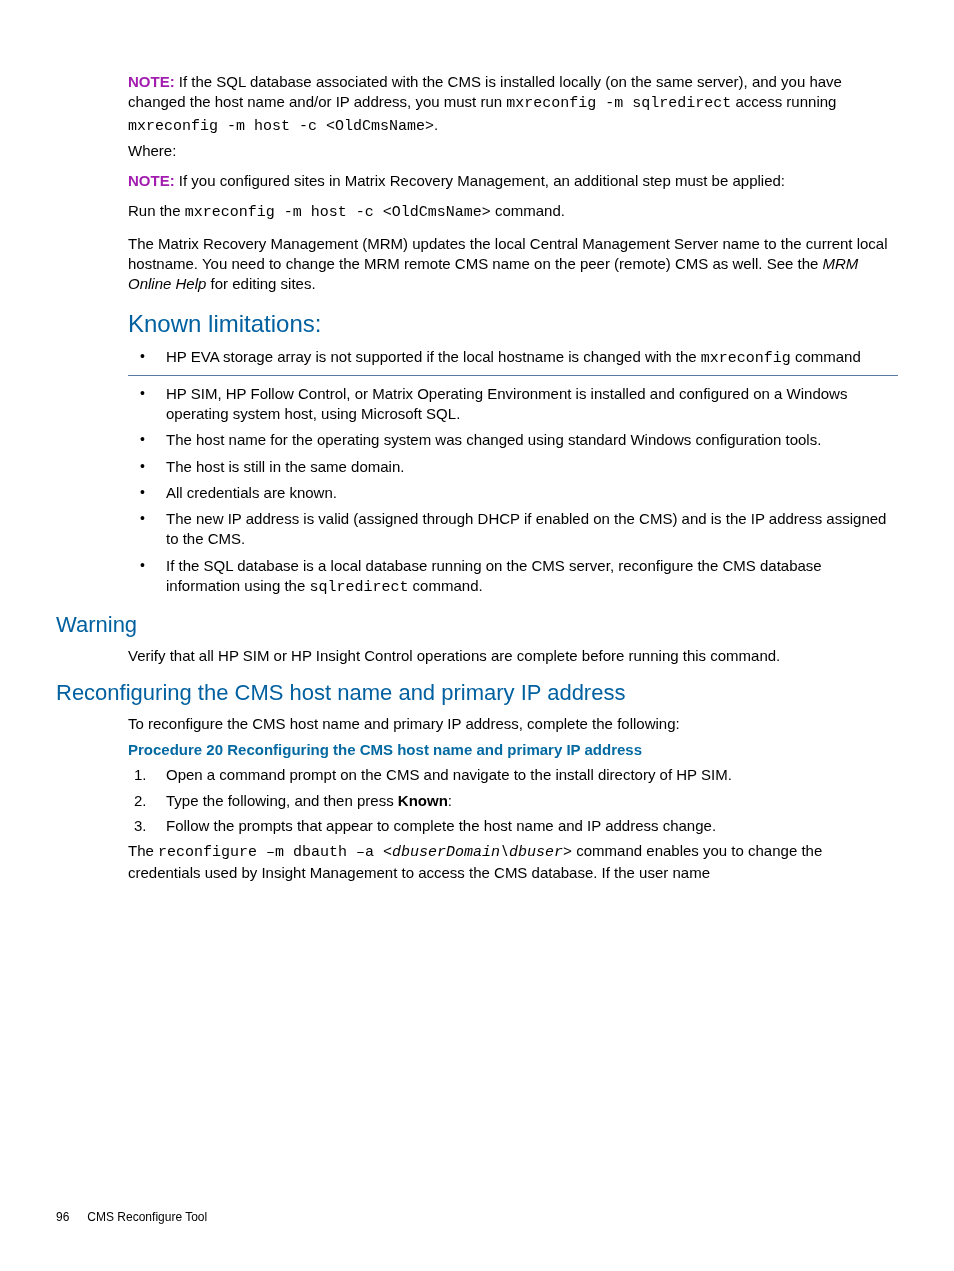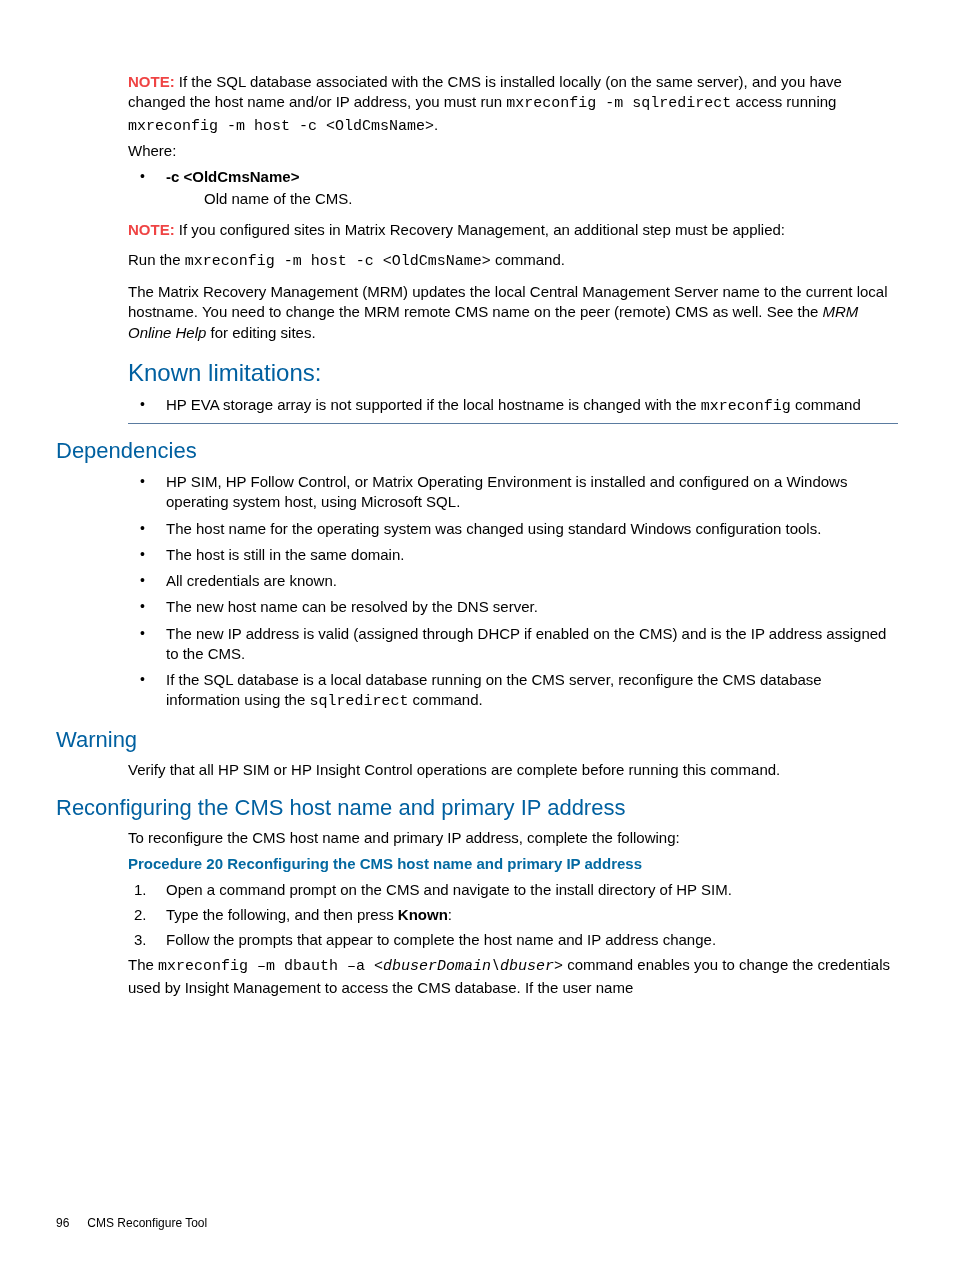--- a/index.html
+++ b/index.html
@@ -8,21 +8,21 @@
       height: 1271px;
       background: #fff;
       font-family: Arial, Helvetica, sans-serif;
       font-size: 15px;
       line-height: 1.35;
       color: #000;
       padding: 68px 56px 0 56px;
       position: relative;
     }
     .content { margin-left: 72px; }
-    .note-label { color: #ef4444; font-weight: bold; }
+    .note-label { color: #a21caf; font-weight: bold; }
     .mono { font-family: "Courier New", Courier, monospace; }
     .italic { font-style: italic; }
     .bold { font-weight: bold; }
     p { margin: 4px 0; }
     .p-gap { margin-top: 10px; }
     ul { list-style: none; padding: 0; margin: 3px 0; }
     ul li { position: relative; padding-left: 38px; margin: 6px 0; }
     ul li::before {
       content: "•";
       position: absolute;
@@ -52,44 +52,38 @@
       color: #0060a0;
       margin: 18px 0 8px -72px;
     }
     .hr { border: none; border-top: 1.5px solid #5a7ba0; margin: 6px 0 8px 0; }
     .proc-head { color: #0369a1; font-weight: bold; margin-top: 6px; }
     ol { list-style: none; padding: 0; counter-reset: item; }
     ol li { counter-increment: item; position: relative; padding-left: 38px; margin: 5px 0; }
     ol li::before { content: counter(item) "."; position: absolute; left: 6px; top: 0; }
     .footer {
       position: absolute;
-      bottom: 40px;
+      bottom: 46px;
       left: 56px;
       font-size: 12px;
     }
     .footer .pgnum { display: inline-block; margin-right: 18px; }
   </style>
 </head>
 <body>
 
 <div class="content">
 
   <p>
     <span class="note-label">NOTE:</span>
     <span>If the SQL database associated with the CMS is installed locally (on the same server), and you have changed the host name and/or IP address, you must run </span><span class="mono">mxreconfig -m sqlredirect</span><span> access running </span><span class="mono">mxreconfig -m host -c &lt;OldCmsName&gt;</span><span>.</span>
   </p>
 
   <p>Where:</p>
 
-  <ul>
-    <li>
-      <span class="bold">-c &lt;OldCmsName&gt;</span>
-      <div class="sub-indent">Old name of the CMS.</div>
-    </li>
-  </ul>
 
   <p class="p-gap">
     <span class="note-label">NOTE:</span>
     <span>If you configured sites in Matrix Recovery Management, an additional step must be applied:</span>
   </p>
 
   <p class="p-gap">
     <span>Run the </span><span class="mono">mxreconfig -m host -c &lt;OldCmsName&gt;</span><span> command.</span>
   </p>
 
@@ -100,28 +94,26 @@
   <div class="h3">Known limitations:</div>
 
   <ul>
     <li>
       <span>HP EVA storage array is not supported if the local hostname is changed with the </span><span class="mono">mxreconfig</span><span> command</span>
     </li>
   </ul>
 
   <hr class="hr">
 
-  <div class="h2">Dependencies</div>
 
   <ul>
     <li><span>HP SIM, HP Follow Control, or Matrix Operating Environment is installed and configured on a Windows operating system host, using Microsoft SQL.</span></li>
     <li><span>The host name for the operating system was changed using standard Windows configuration tools.</span></li>
     <li><span>The host is still in the same domain.</span></li>
     <li><span>All credentials are known.</span></li>
-    <li><span>The new host name can be resolved by the DNS server.</span></li>
     <li><span>The new IP address is valid (assigned through DHCP if enabled on the CMS) and is the IP address assigned to the CMS.</span></li>
     <li>
       <span>If the SQL database is a local database running on the CMS server, reconfigure the CMS database information using the </span><span class="mono">sqlredirect</span><span> command.</span>
     </li>
   </ul>
 
   <div class="h2">Warning</div>
   <p>Verify that all HP SIM or HP Insight Control operations are complete before running this command.</p>
 
   <div class="h2">Reconfiguring the CMS host name and primary IP address</div>
@@ -130,20 +122,20 @@
 
   <ol>
     <li><span>Open a command prompt on the CMS and navigate to the install directory of HP SIM.</span></li>
     <li>
       <span>Type the following, and then press </span><span class="bold">Known</span><span>:</span>
     </li>
     <li><span>Follow the prompts that appear to complete the host name and IP address change.</span></li>
   </ol>
 
   <p>
-    <span>The </span><span class="mono">mxreconfig –m dbauth –a </span><span class="mono italic">&lt;dbuserDomain\dbuser&gt;</span><span> command enables you to change the credentials used by Insight Management to access the CMS database. If the user name</span>
+    <span>The </span><span class="mono">reconfigure –m dbauth –a </span><span class="mono italic">&lt;dbuserDomain\dbuser&gt;</span><span> command enables you to change the credentials used by Insight Management to access the CMS database. If the user name</span>
   </p>
 
 </div>
 
 <div class="footer">
   <span class="pgnum">96</span><span>CMS Reconfigure Tool</span>
 </div>
 
 </body></html>

